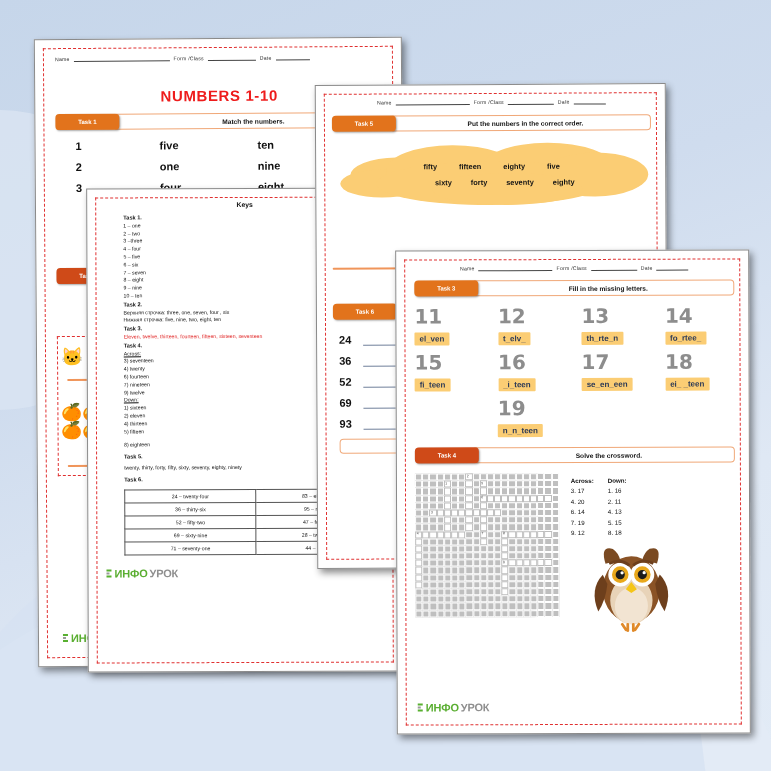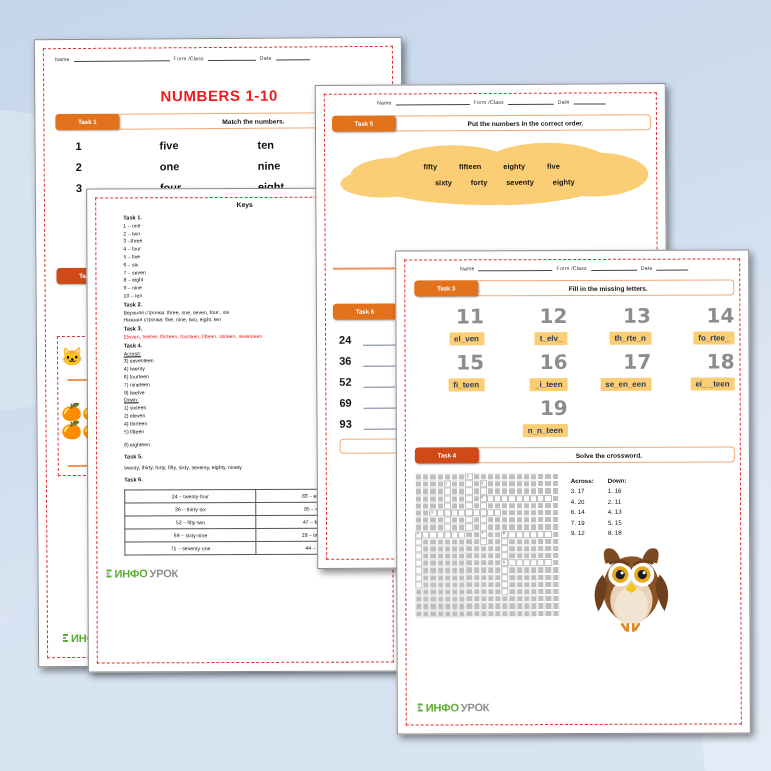--- a/index.html
+++ b/index.html
@@ -102,21 +102,21 @@
   .ans-row{display:flex;align-items:flex-end;gap:6px;margin-bottom:9px;}
   .ans-row .n{font-size:11px;font-weight:bold;color:#111;width:18px;}
   .ans-row .line{flex:1;border-bottom:1.2px solid #6f7f9a;height:9px;max-width:170px;}
   .emptyfield{border:1px solid #f0a878;border-radius:4px;height:13px;margin-top:4px;max-width:188px;}
 
   
   #sheet4{left:396px;top:250px;width:352px;height:482px;transform:rotate(-0.2deg);}
   #sheet4 .pad{position:absolute;left:18px;top:14px;right:14px;}
   .miss-grid{margin-top:10px;}
   .miss-row{display:flex;justify-content:center;gap:14px;margin-bottom:7px;}
-  .miss-cell{width:70px;text-align:right;}
+  .miss-cell{width:70px;text-align:left;}
   .miss-cell .num{font-size:20px;font-weight:bold;color:#8d8d8d;line-height:1.05;font-family:"DejaVu Sans",sans-serif;}
   .miss-cell .word{
     display:inline-block;background:#fbcd74;color:#2d3a56;font-weight:bold;
     font-size:8px;padding:2px 5px;margin-top:1px;border-radius:1px;white-space:nowrap;
   }
   .cw-wrap{display:flex;gap:12px;margin-top:10px;}
   .cw-grid{display:grid;grid-template-columns:repeat(20,7.2px);grid-auto-rows:7.2px;gap:0;}
   .cw-grid span{background:#bfbfbf;border:.4px solid #ffffff;box-sizing:border-box;position:relative;}
   .cw-grid span.w{background:#ffffff;border:.4px solid #bdbdbd;}
   .cw-grid span.w em{position:absolute;left:.6px;top:-.4px;font-size:3.4px;font-style:normal;color:#333;}

